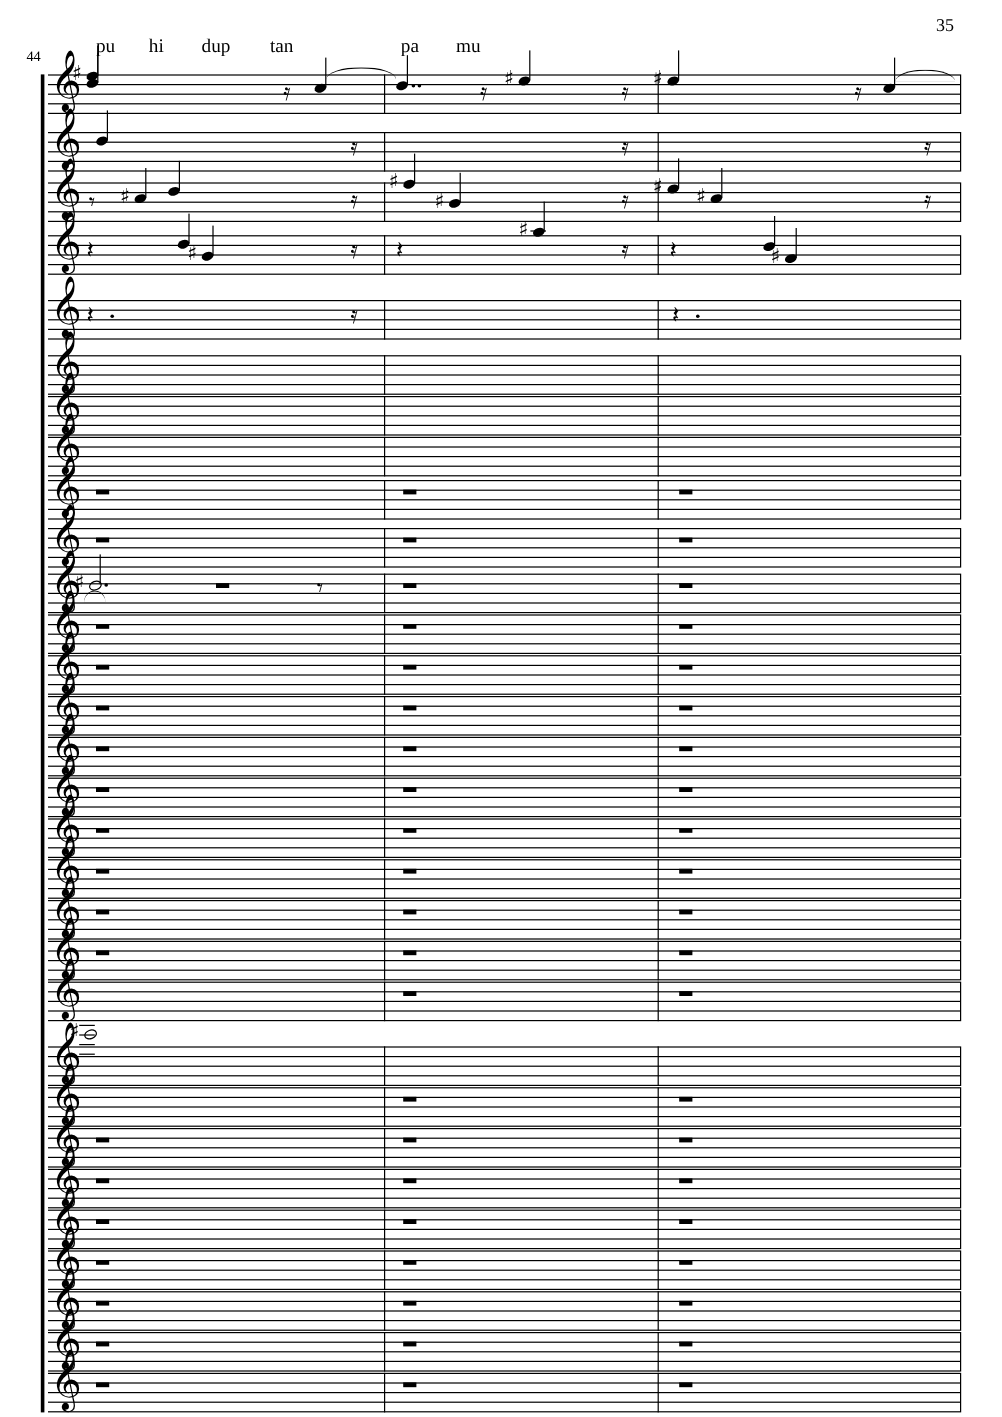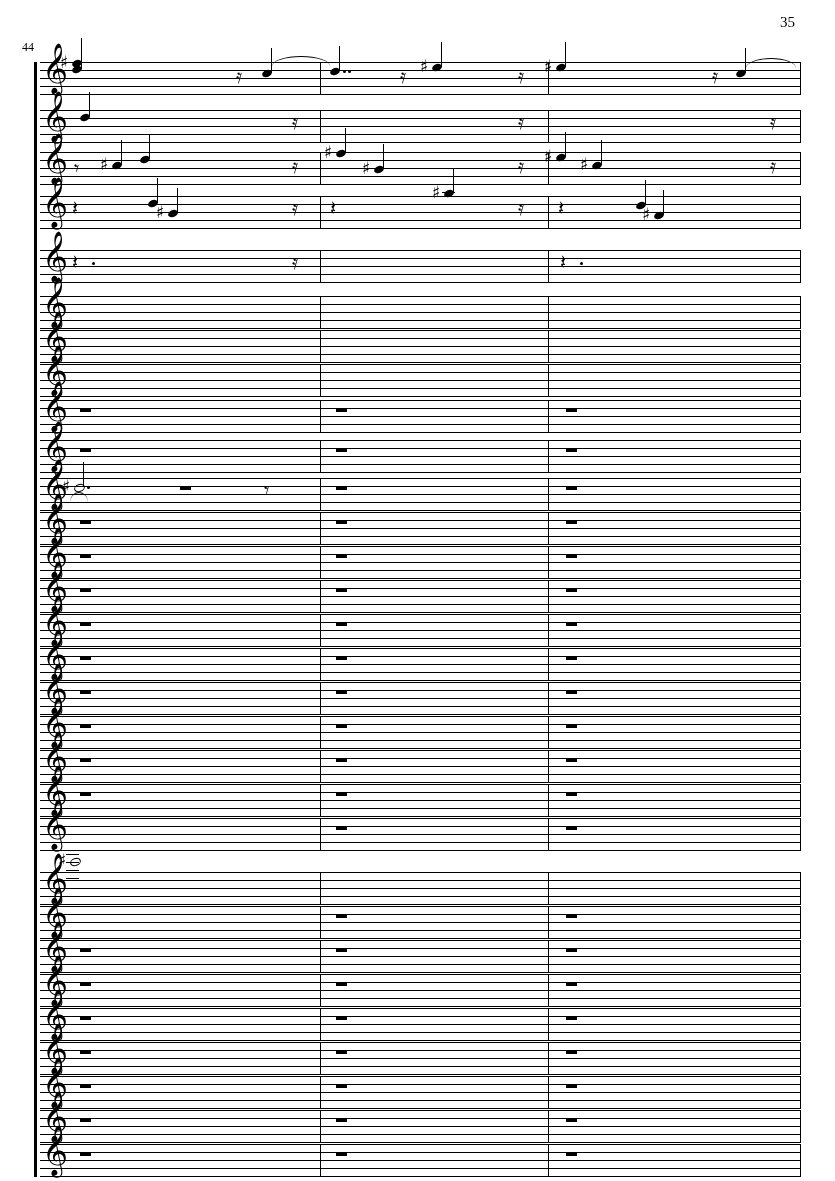--- a/index.html
+++ b/index.html
@@ -151,20 +151,28 @@
   }
 </style>
 </head>
 <body>
 
 <div class="page">
 
   <div class="page-number">35</div>
   <div class="measure-number">44</div>
 
+  <div class="lyrics">
+    <span class="lyric" style="left:80px">pu</span>
+    <span class="lyric" style="left:124px">hi</span>
+    <span class="lyric" style="left:168px">dup</span>
+    <span class="lyric" style="left:225px">tan</span>
+    <span class="lyric" style="left:334px">pa</span>
+    <span class="lyric" style="left:380px">mu</span>
+  </div>
 
   <div class="system-brace" style="top:62px; height:1115px;"></div>
 
   <div id="staves">
       <div class="staff" style="top: 62px;">
         <div class="line"></div>
         <div class="line"></div>
         <div class="line"></div>
         <div class="line"></div>
         <div class="line"></div>

